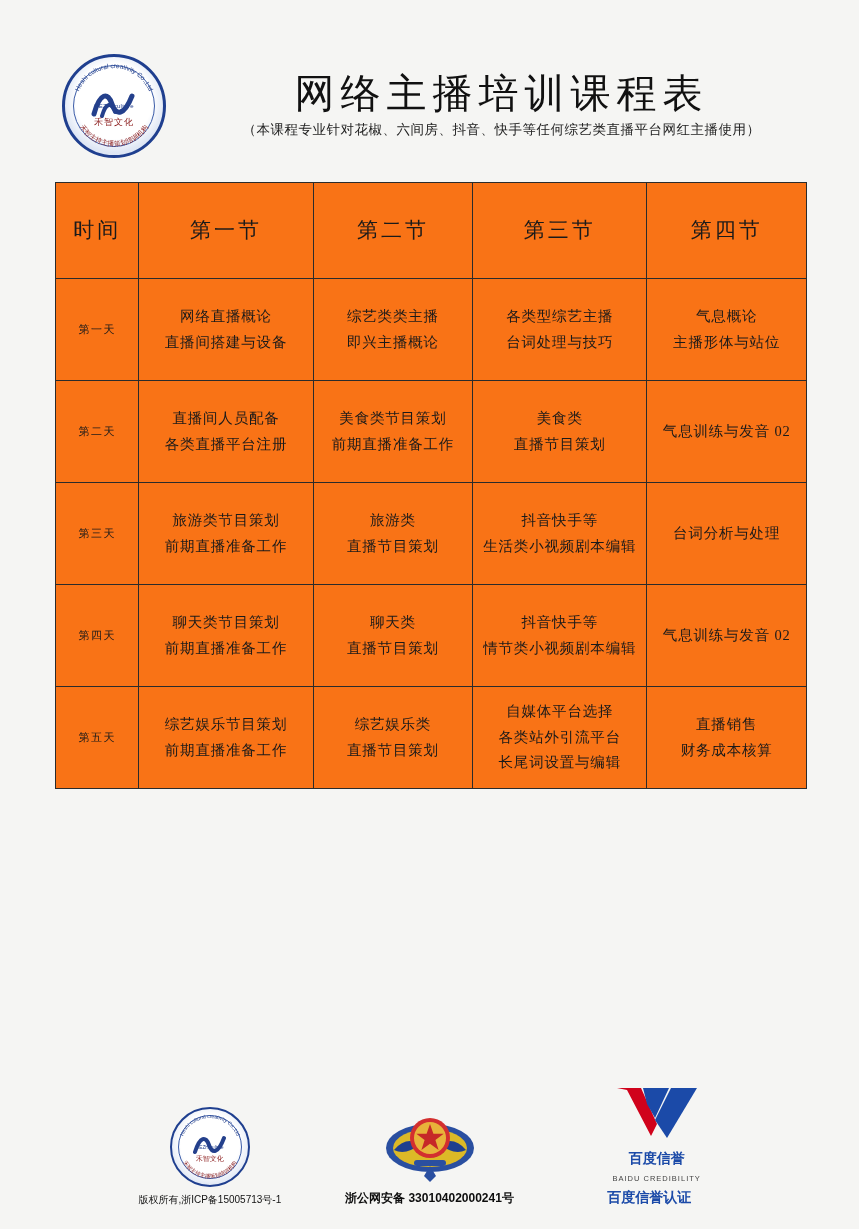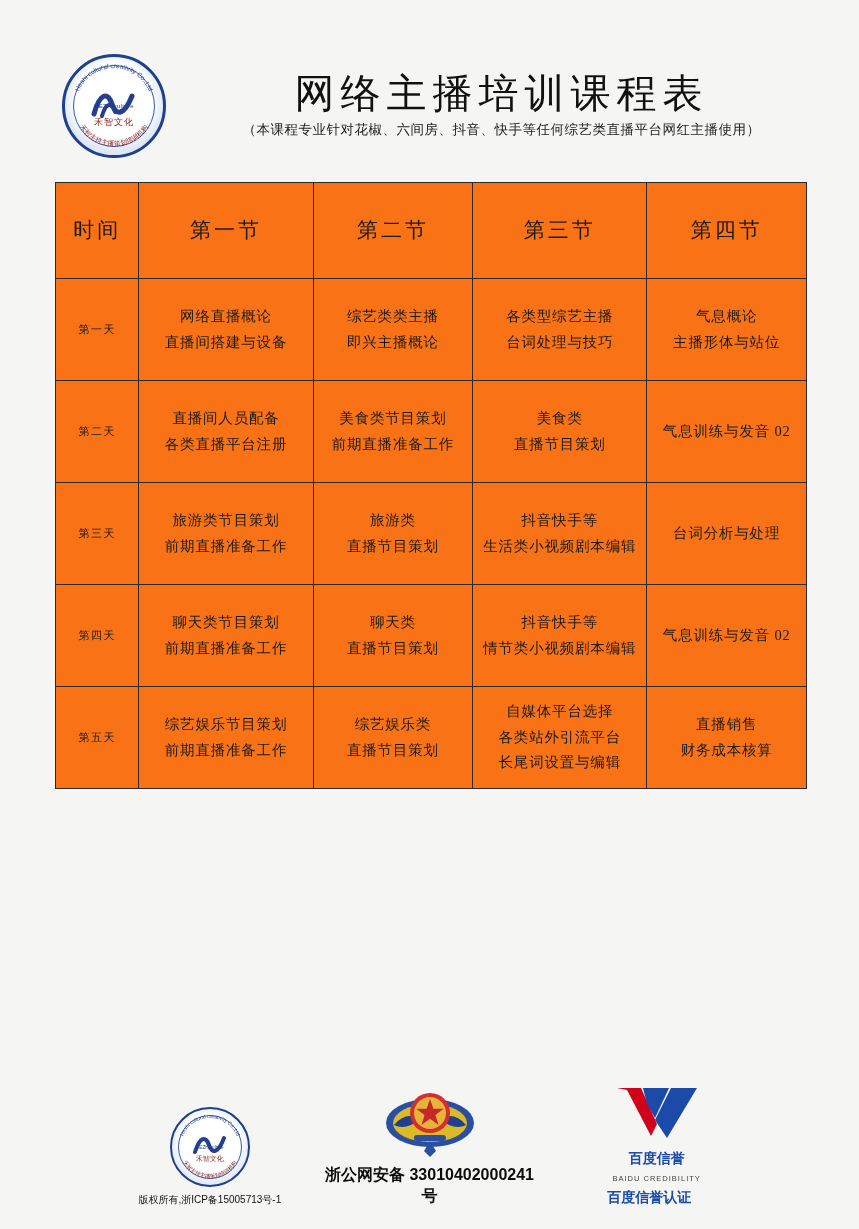--- a/index.html
+++ b/index.html
@@ -178,21 +178,21 @@
     justify-content: center;
   }
   .badge .cap {
     margin-top: 6px;
     font-size: 10px;
     font-family: "Liberation Sans", sans-serif;
     color: #111;
   }
   .badge .cap.bold {
     font-weight: bold;
-    font-size: 16px;
+    font-size: 12px;
     color: #0d0d0d;
   }
   .badge .cap.blue {
     color: #1b4aa8;
     font-weight: bold;
     font-size: 14px;
   }
   .badge .cap.small {
     font-size: 7.5px;
     letter-spacing: 1px;

